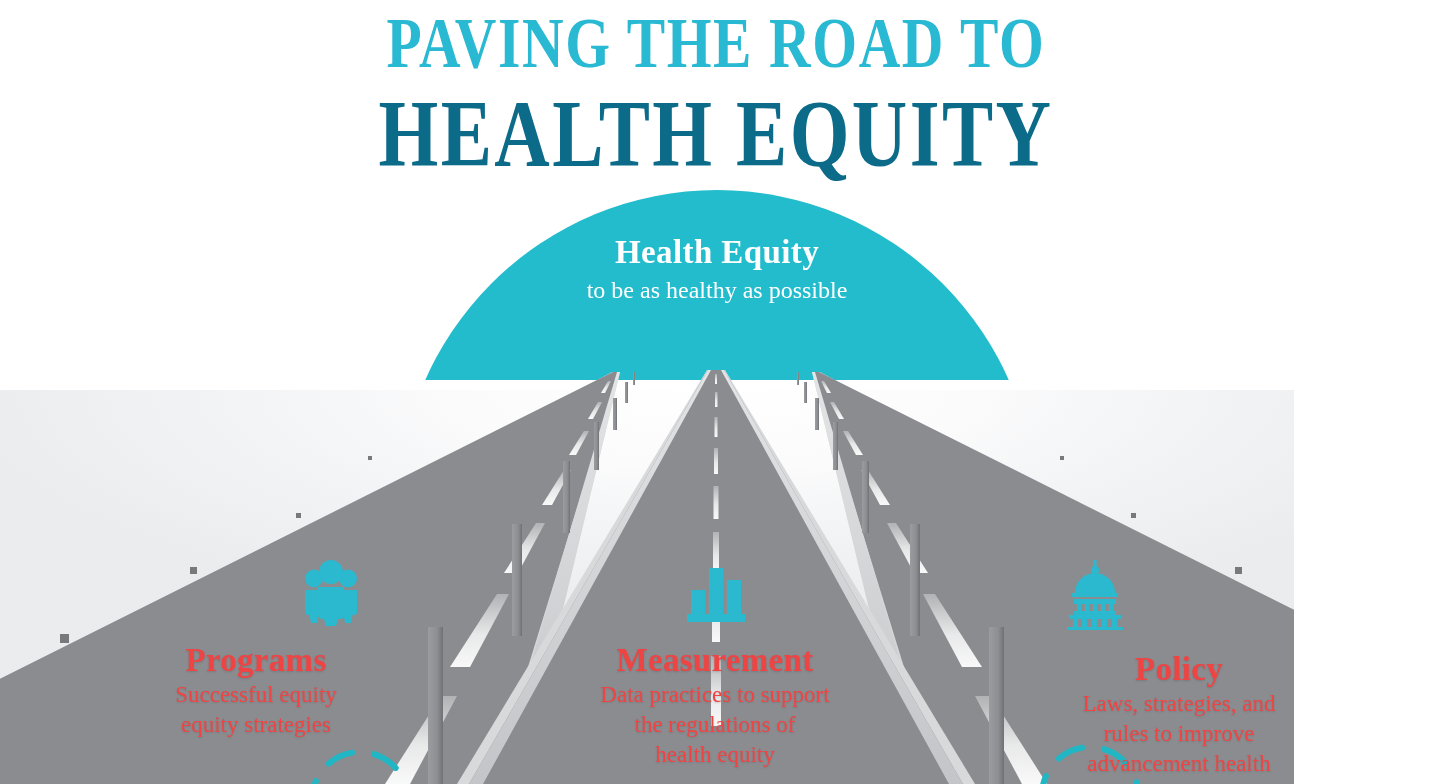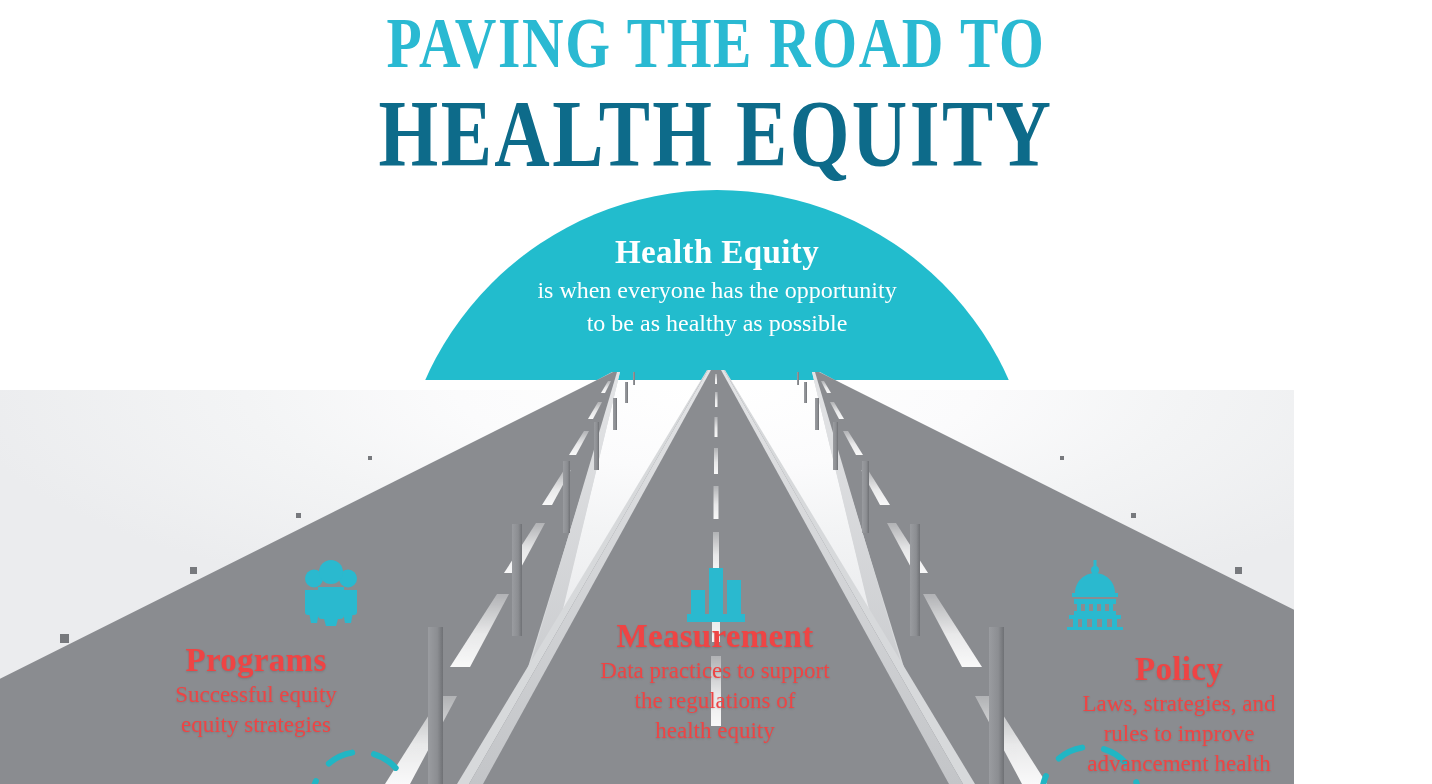--- a/index.html
+++ b/index.html
@@ -119,21 +119,21 @@
     letter-spacing: 0.3px;
     text-shadow: 0 1px 2px rgba(60,60,60,0.22);
   }
   .panel-desc {
     font-size: 23px;
     font-weight: 400;
     line-height: 30px;
     text-shadow: 0 1px 2px rgba(60,60,60,0.18);
   }
   .panel-left  { left: 96px;  top: 640px; width: 320px; }
-  .panel-mid   { left: 555px; top: 616px; width: 320px; }
+  .panel-mid   { left: 555px; top: 640px; width: 320px; }
   .panel-right { left: 1019px;top: 649px; width: 320px; }
 
   .icon-wrap {
     position: absolute;
     z-index: 31;
   }
   .icon-left  { left: 296px;  top: 560px; }
   .icon-mid   { left: 685px;  top: 562px; }
   .icon-right { left: 1066px; top: 560px; }
 </style>
@@ -257,21 +257,20 @@
     </g>
   </svg>
 
   <div class="title-block">
     <div class="title-line1">PAVING THE ROAD TO</div>
     <div class="title-line2">HEALTH EQUITY</div>
   </div>
 
   <div class="dome-text">
     <div class="dome-heading">Health Equity</div>
-    <div class="dome-sub">is when everyone has the opportunity</div>
     <div class="dome-sub">to be as healthy as possible</div>
   </div>
 
   <div class="icon-wrap icon-left">
     <svg width="70" height="66" viewBox="0 0 70 66">
       <g fill="#2ab9cf">
         <circle cx="18" cy="18.5" r="9"></circle>
         <path d="M9 30h18v22a3 3 0 0 1-3 3h-1.5l-1.5 8h-6l-1.5-8H12a3 3 0 0 1-3-3z"></path>
         <circle cx="52" cy="18.5" r="9"></circle>
         <path d="M43 30h18v22a3 3 0 0 1-3 3h-1.5l-1.5 8h-6l-1.5-8H46a3 3 0 0 1-3-3z"></path>

